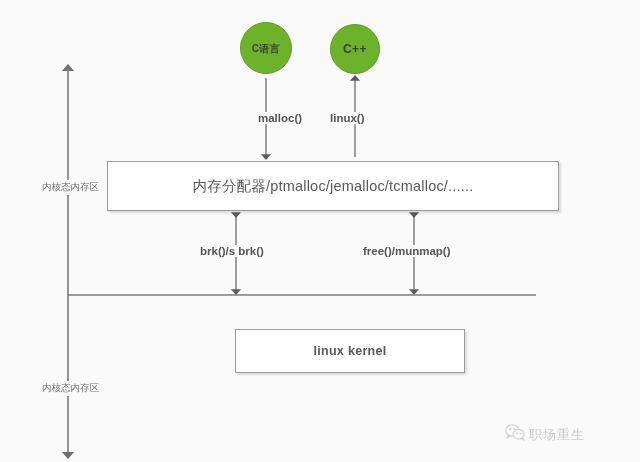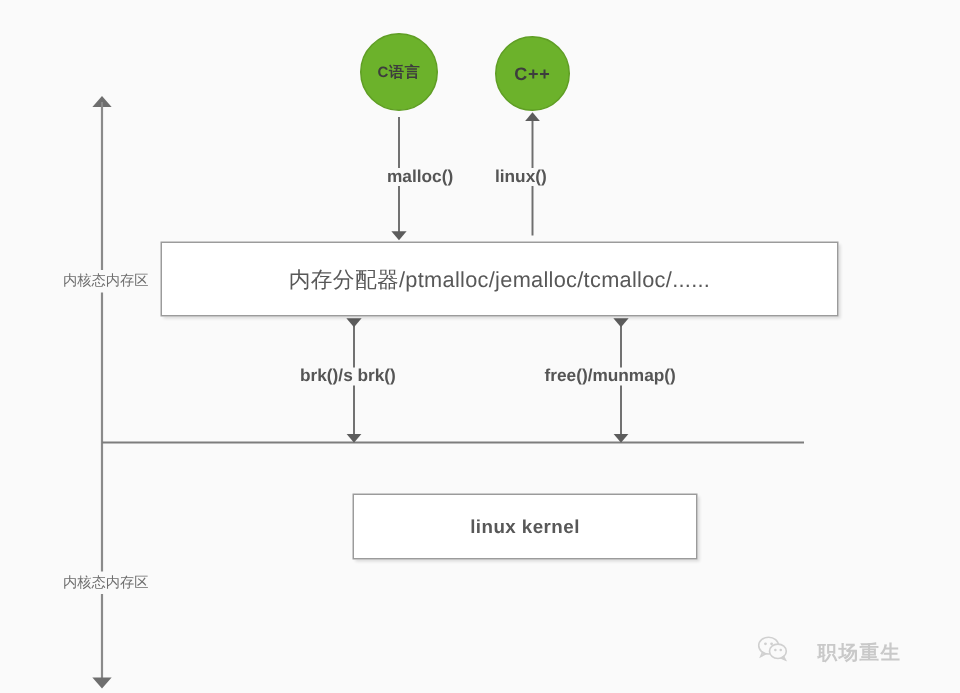--- a/index.html
+++ b/index.html
@@ -117,23 +117,22 @@
   .zone-user   { left: 40px; top: 180px; }
   .zone-kernel { left: 40px; top: 381px; }
 
   
   .watermark {
     position: absolute;
     left: 505px;
     top: 424px;
     display: flex;
     align-items: center;
-    gap: 20px;
+    gap: 4px;
     opacity: 0.38;
-    font-weight: bold;
   }
   .watermark .wm-text {
     font-size: 13px;
     color: #7a7a7a;
     letter-spacing: 1px;
   }
 </style>
 </head>
 <body>
 

